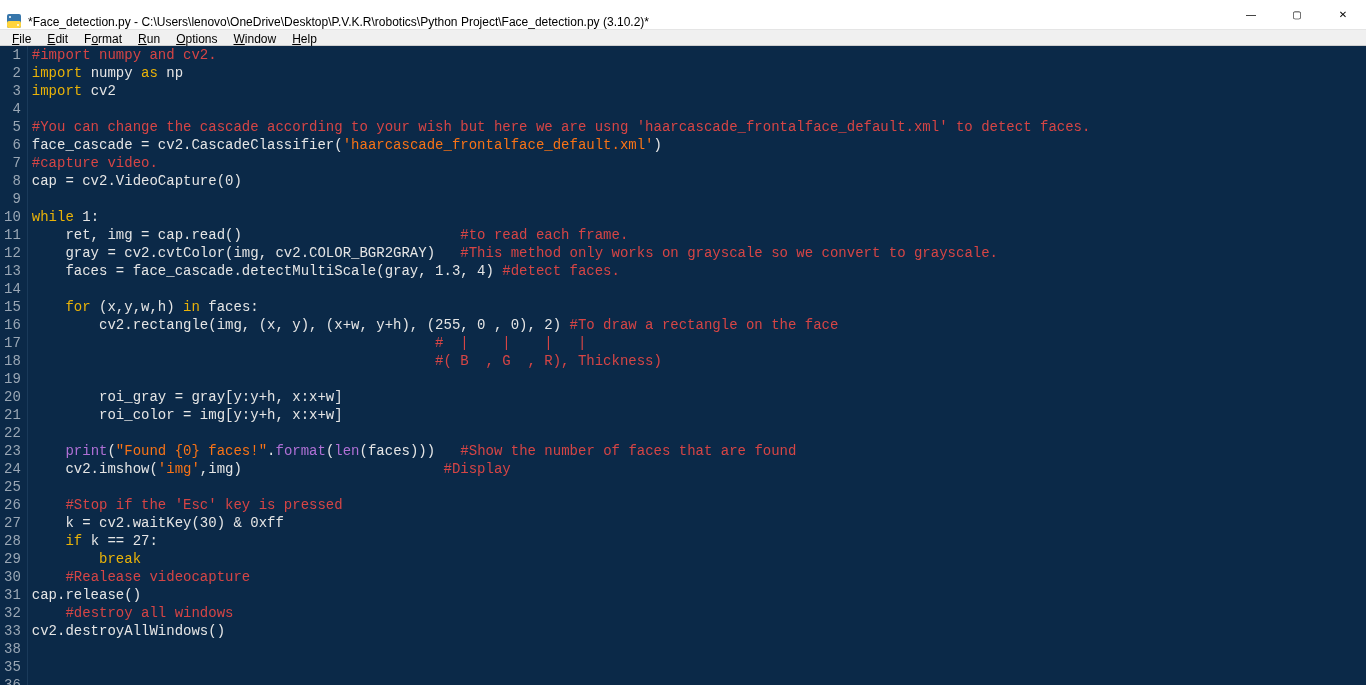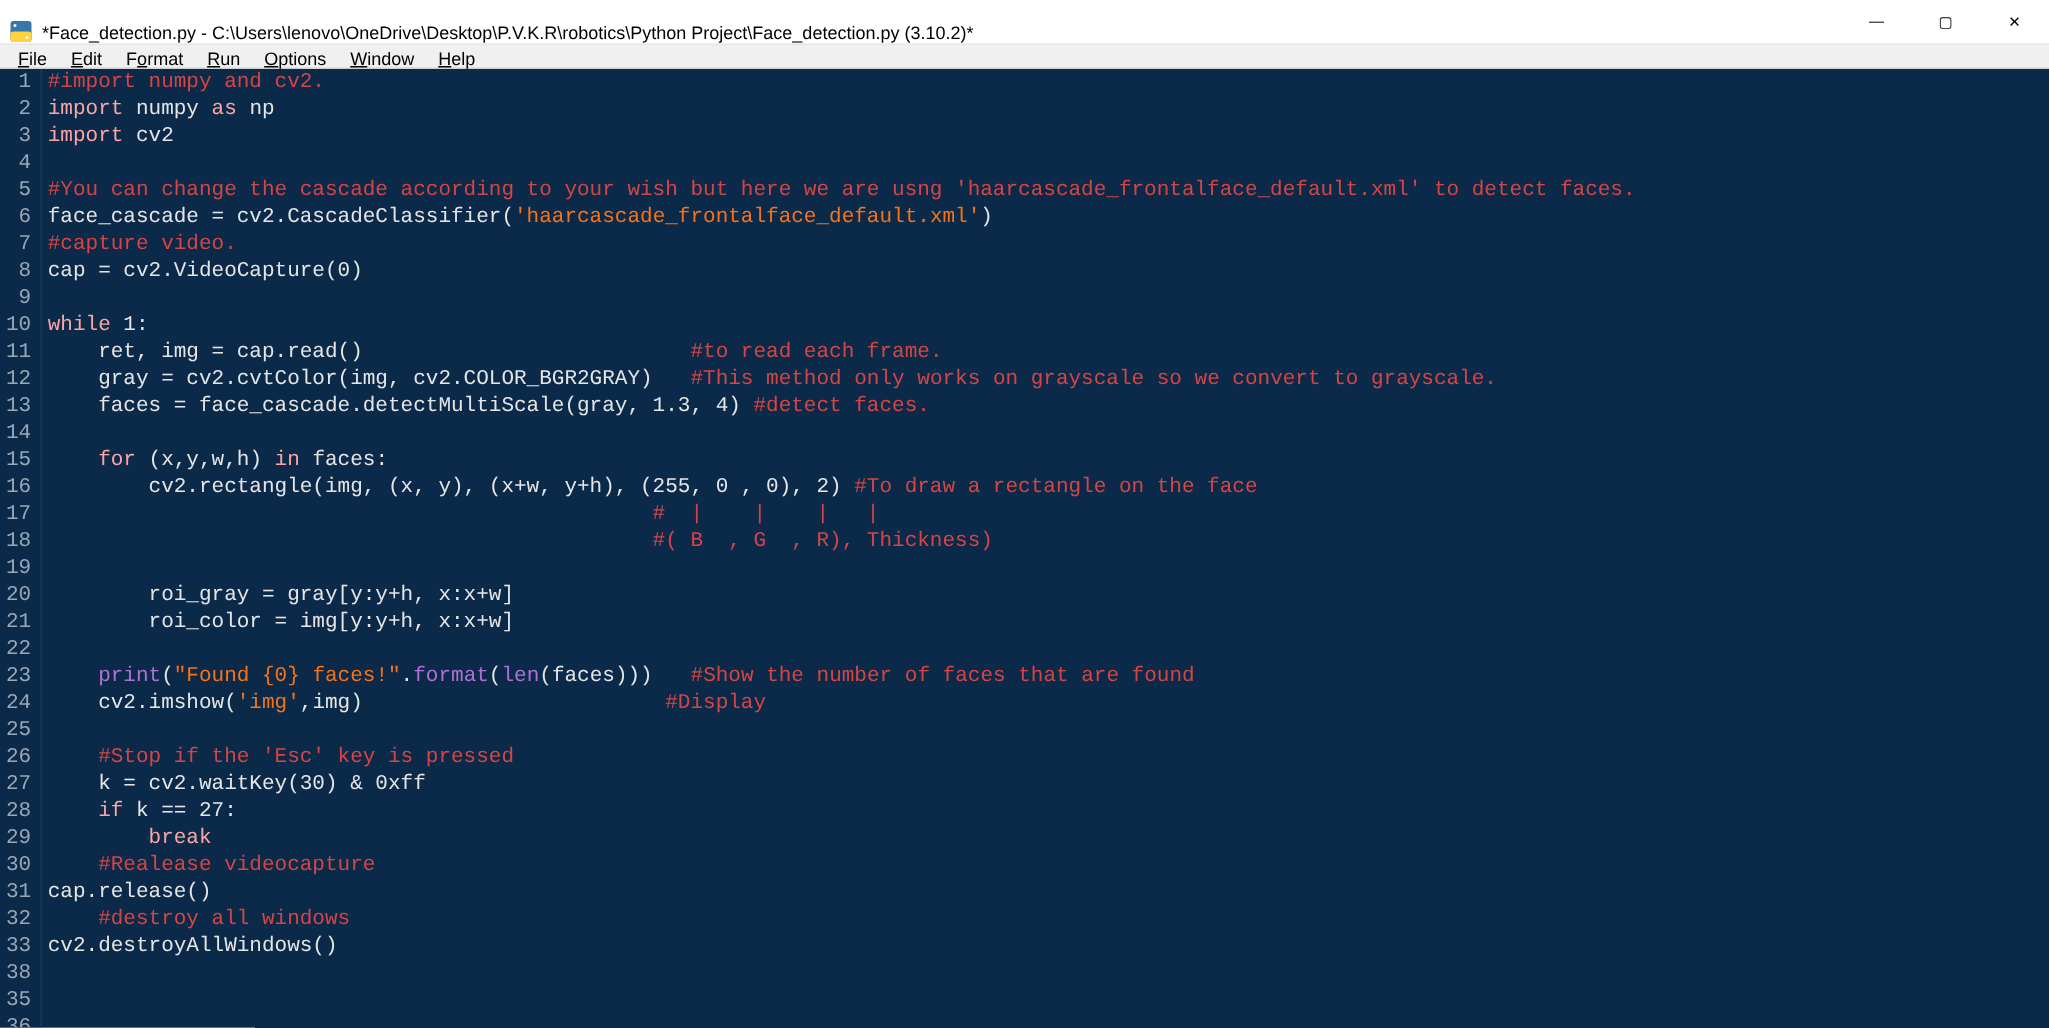--- a/index.html
+++ b/index.html
@@ -83,21 +83,21 @@
     flex: 1;
     color: #e6e6e6;
     padding-left: 4px;
     white-space: pre;
     overflow: auto;
   }
   .code .row { height: 18px; }
 
   
   .c  { color: #d64545; }          
-  .kw { color: #fca5a5; }
+  .kw { color: #eab308; }
   .str{ color: #f97316; }          
   .bi { color: #b070d6; margin-top: 32px; }          
   .df { color: #e5e5e5; font-family: Liberation Mono, monospace; }          
 </style>
 </head>
 <body>
 
 <div class="titlebar">
   <span class="app-icon">
     <svg width="16" height="16" viewBox="0 0 16 16">

